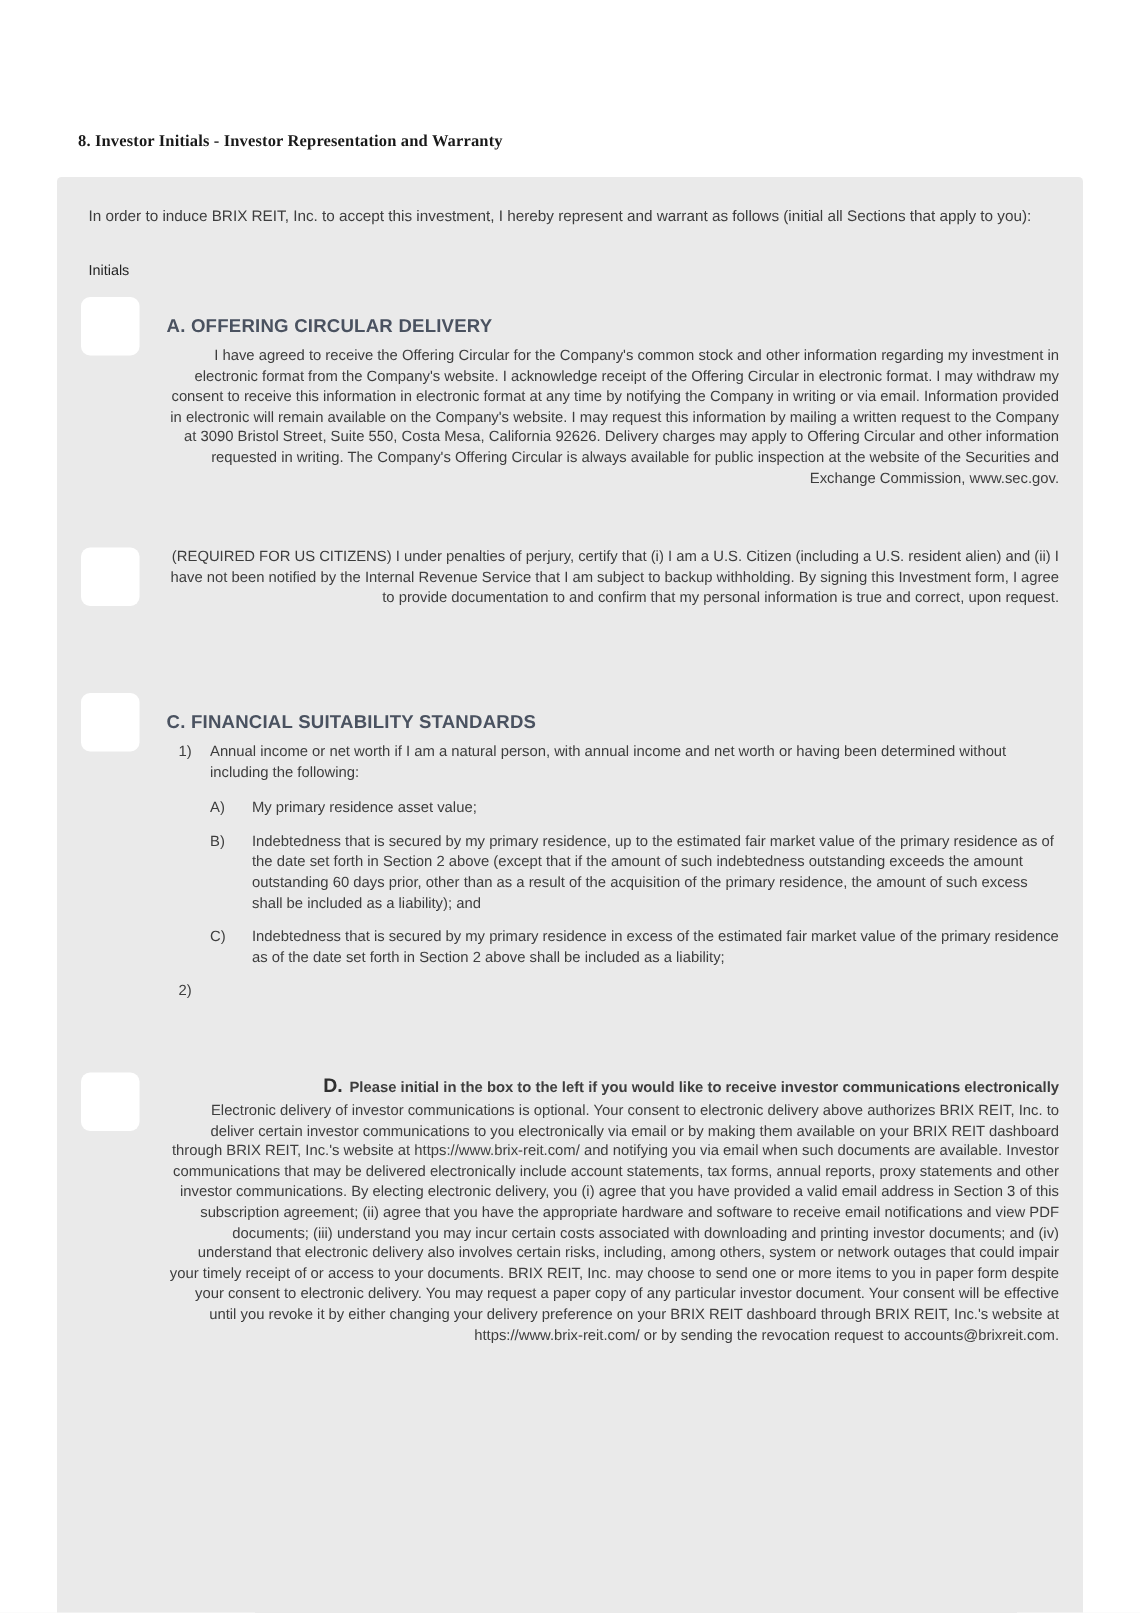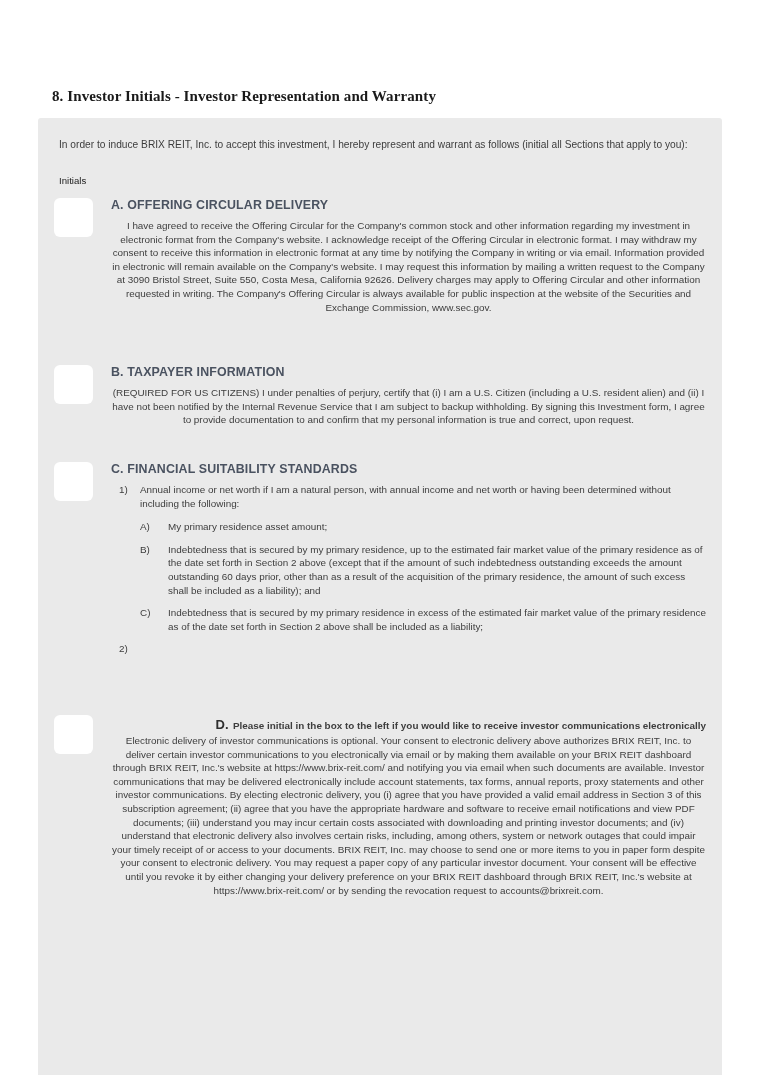--- a/index.html
+++ b/index.html
@@ -20,21 +20,21 @@
     width: 760px;
     height: 1075px;
     background: #ffffff;
   }
   .section-title {
     position: absolute;
     left: 52px;
     top: 88px;
     font-family: "Liberation Serif", serif;
     font-weight: bold;
-    font-size: 15px;
+    font-size: 11px;
     color: #1a1a1a;
     letter-spacing: 0.1px;
   }
   .panel {
     position: absolute;
     left: 38px;
     top: 118px;
     width: 684px;
     height: 1000px;
     background: #eaeaea;
@@ -73,28 +73,28 @@
   .body-col {
     position: absolute;
     left: 73px;
     width: 595px;
   }
   .head {
     font-size: 12.4px;
     font-weight: bold;
     color: #4a5260;
     letter-spacing: 0.15px;
-    margin: 0 0 7px 0;
+    margin: 12px 0 7px 0;
   }
   .para {
     font-size: 9.9px;
     line-height: 13.6px;
     color: #3d3d3d;
     margin: 0;
-    text-align: center;
+    text-align: right;
   }
   .d-head {
     margin: 0 0 1px 0;
     color: #3d3d3d;
     text-align: right;
   }
   .d-head .d-letter {
     font-size: 13px;
     font-weight: bold;
     color: #2f2f2f;
@@ -165,39 +165,38 @@
       <div class="initial-box"></div>
       <div class="body-col">
         <div class="head">A. OFFERING CIRCULAR DELIVERY</div>
         <p class="para">I have agreed to receive the Offering Circular for the Company's common stock and other information regarding my investment in electronic format from the Company's website. I acknowledge receipt of the Offering Circular in electronic format. I may withdraw my consent to receive this information in electronic format at any time by notifying the Company in writing or via email. Information provided in electronic will remain available on the Company's website. I may request this information by mailing a written request to the Company at 3090 Bristol Street, Suite 550, Costa Mesa, California 92626. Delivery charges may apply to Offering Circular and other information requested in writing. The Company's Offering Circular is always available for public inspection at the website of the Securities and Exchange Commission, www.sec.gov.</p>
       </div>
     </div>
 
     <div class="item" style="top:247px;">
       <div class="initial-box"></div>
       <div class="body-col">
-        <div class="head">B. TAXPAYER INFORMATION</div>
         <p class="para">(REQUIRED FOR US CITIZENS) I under penalties of perjury, certify that (i) I am a U.S. Citizen (including a U.S. resident alien) and (ii) I have not been notified by the Internal Revenue Service that I am subject to backup withholding. By signing this Investment form, I agree to provide documentation to and confirm that my personal information is true and correct, upon request.</p>
       </div>
     </div>
 
     <div class="item" style="top:344px;">
       <div class="initial-box"></div>
       <div class="body-col">
         <div class="head">C. FINANCIAL SUITABILITY STANDARDS</div>
 
         <ol class="num-list">
           <li>
             <span class="marker">1)</span>
             <span>Annual income or net worth if I am a natural person, with annual income and net worth or having been determined without including the following:</span>
 
             <ol class="alpha-list sub-indent">
               <li>
                 <span class="marker">A)</span>
-                <span>My primary residence asset amount;</span>
+                <span>My primary residence asset value;</span>
               </li>
               <li>
                 <span class="marker">B)</span>
                 <span>Indebtedness that is secured by my primary residence, up to the estimated fair market value of the primary residence as of the date set forth in Section 2 above (except that if the amount of such indebtedness outstanding exceeds the amount outstanding 60 days prior, other than as a result of the acquisition of the primary residence, the amount of such excess shall be included as a liability); and</span>
               </li>
               <li>
                 <span class="marker">C)</span>
                 <span>Indebtedness that is secured by my primary residence in excess of the estimated fair market value of the primary residence as of the date set forth in Section 2 above shall be included as a liability;</span>
               </li>
             </ol>

